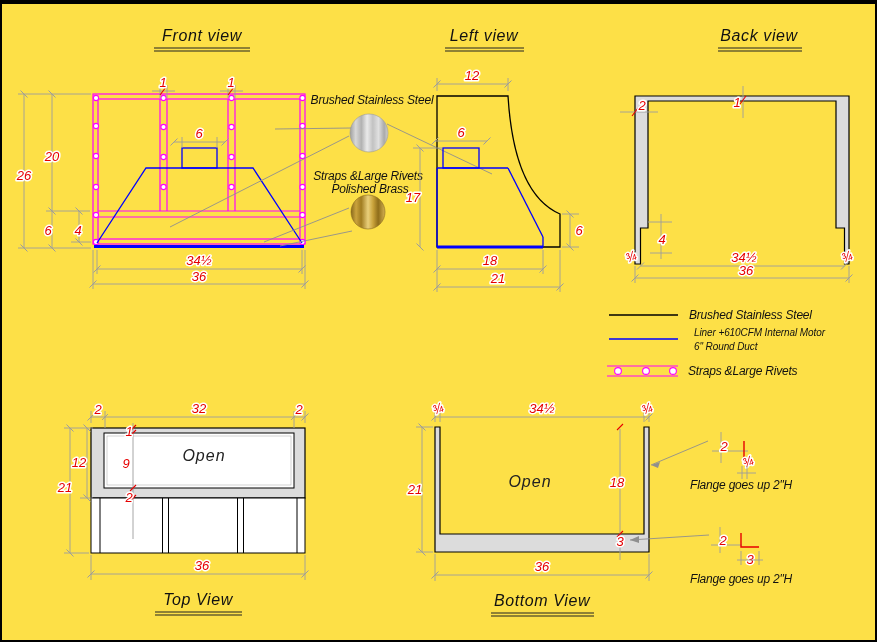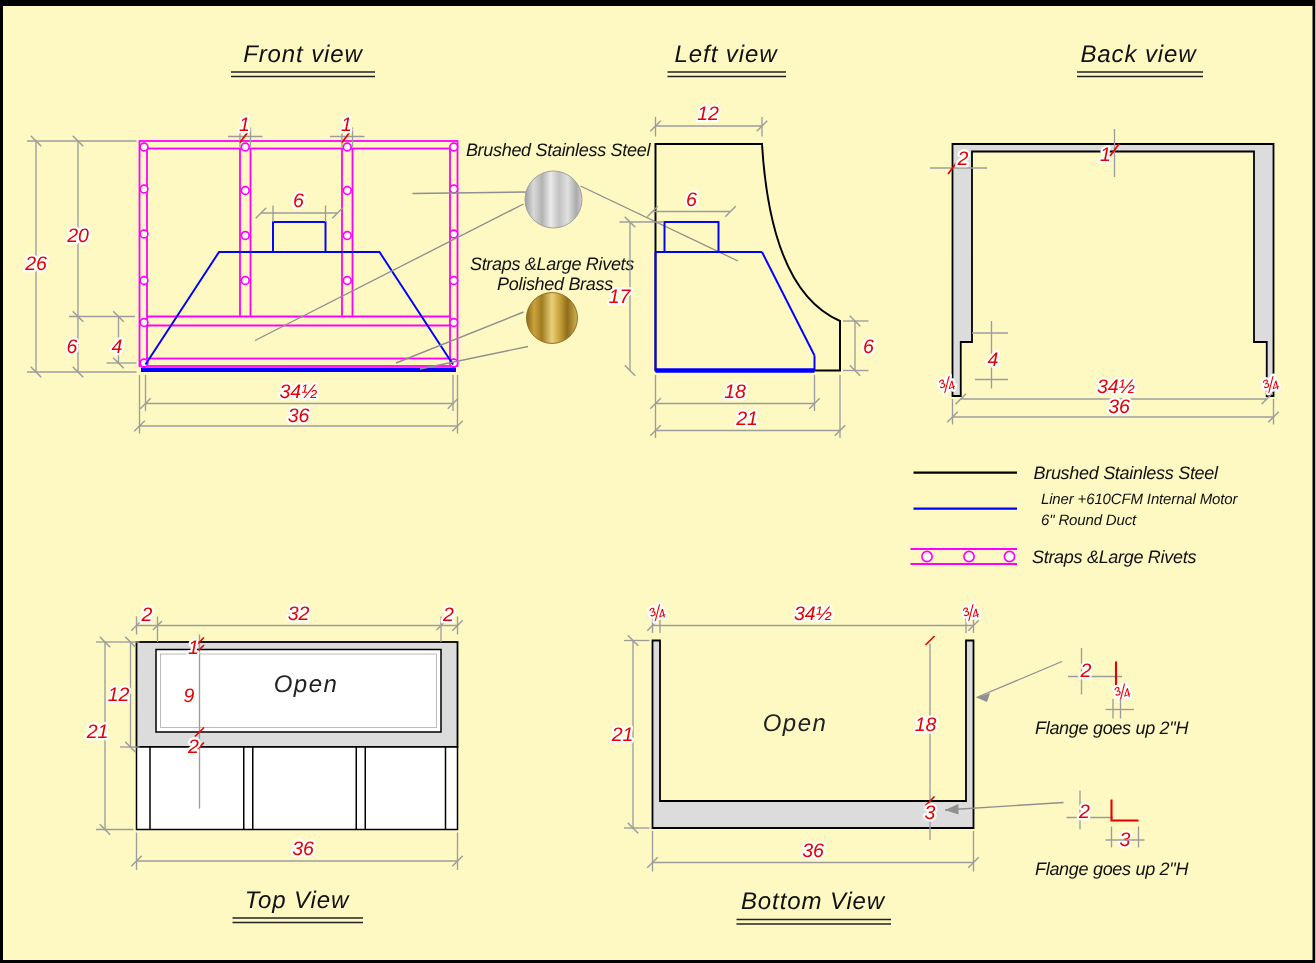--- a/index.html
+++ b/index.html
@@ -1,16 +1,16 @@
 <!DOCTYPE html>
 <html><head>
 <meta charset="utf-8">
 <style>
   html,body{margin:0;padding:0;background:#f3f3f3;}
-  .page{position:relative;width:877px;height:642px;background:#fef9c3;box-sizing:border-box;
+  .page{position:relative;width:877px;height:642px;background:#fde047;box-sizing:border-box;
         border:2px solid #000;border-top:4px solid #000;overflow:hidden;
         font-family:"Liberation Sans",sans-serif;}
   svg{position:absolute;left:0;top:0;display:block;}
   
   .tt{font:italic 16px "Liberation Sans",sans-serif;fill:#111;letter-spacing:.6px;text-anchor:middle;}
   .dt{font:italic 13px "Liberation Sans",sans-serif;fill:#e60000;text-anchor:middle;
       paint-order:stroke;stroke:#fff;stroke-width:3px;stroke-linejoin:round;}
   .lbl{font:italic 12px "Liberation Sans",sans-serif;fill:#111;text-anchor:middle;letter-spacing:-.2px;}
   .leg{font:italic 12px "Liberation Sans",sans-serif;fill:#111;text-anchor:start;letter-spacing:-.2px;}
   .legs{font:italic 10px "Liberation Sans",sans-serif;fill:#111;text-anchor:start;letter-spacing:-.1px;}

